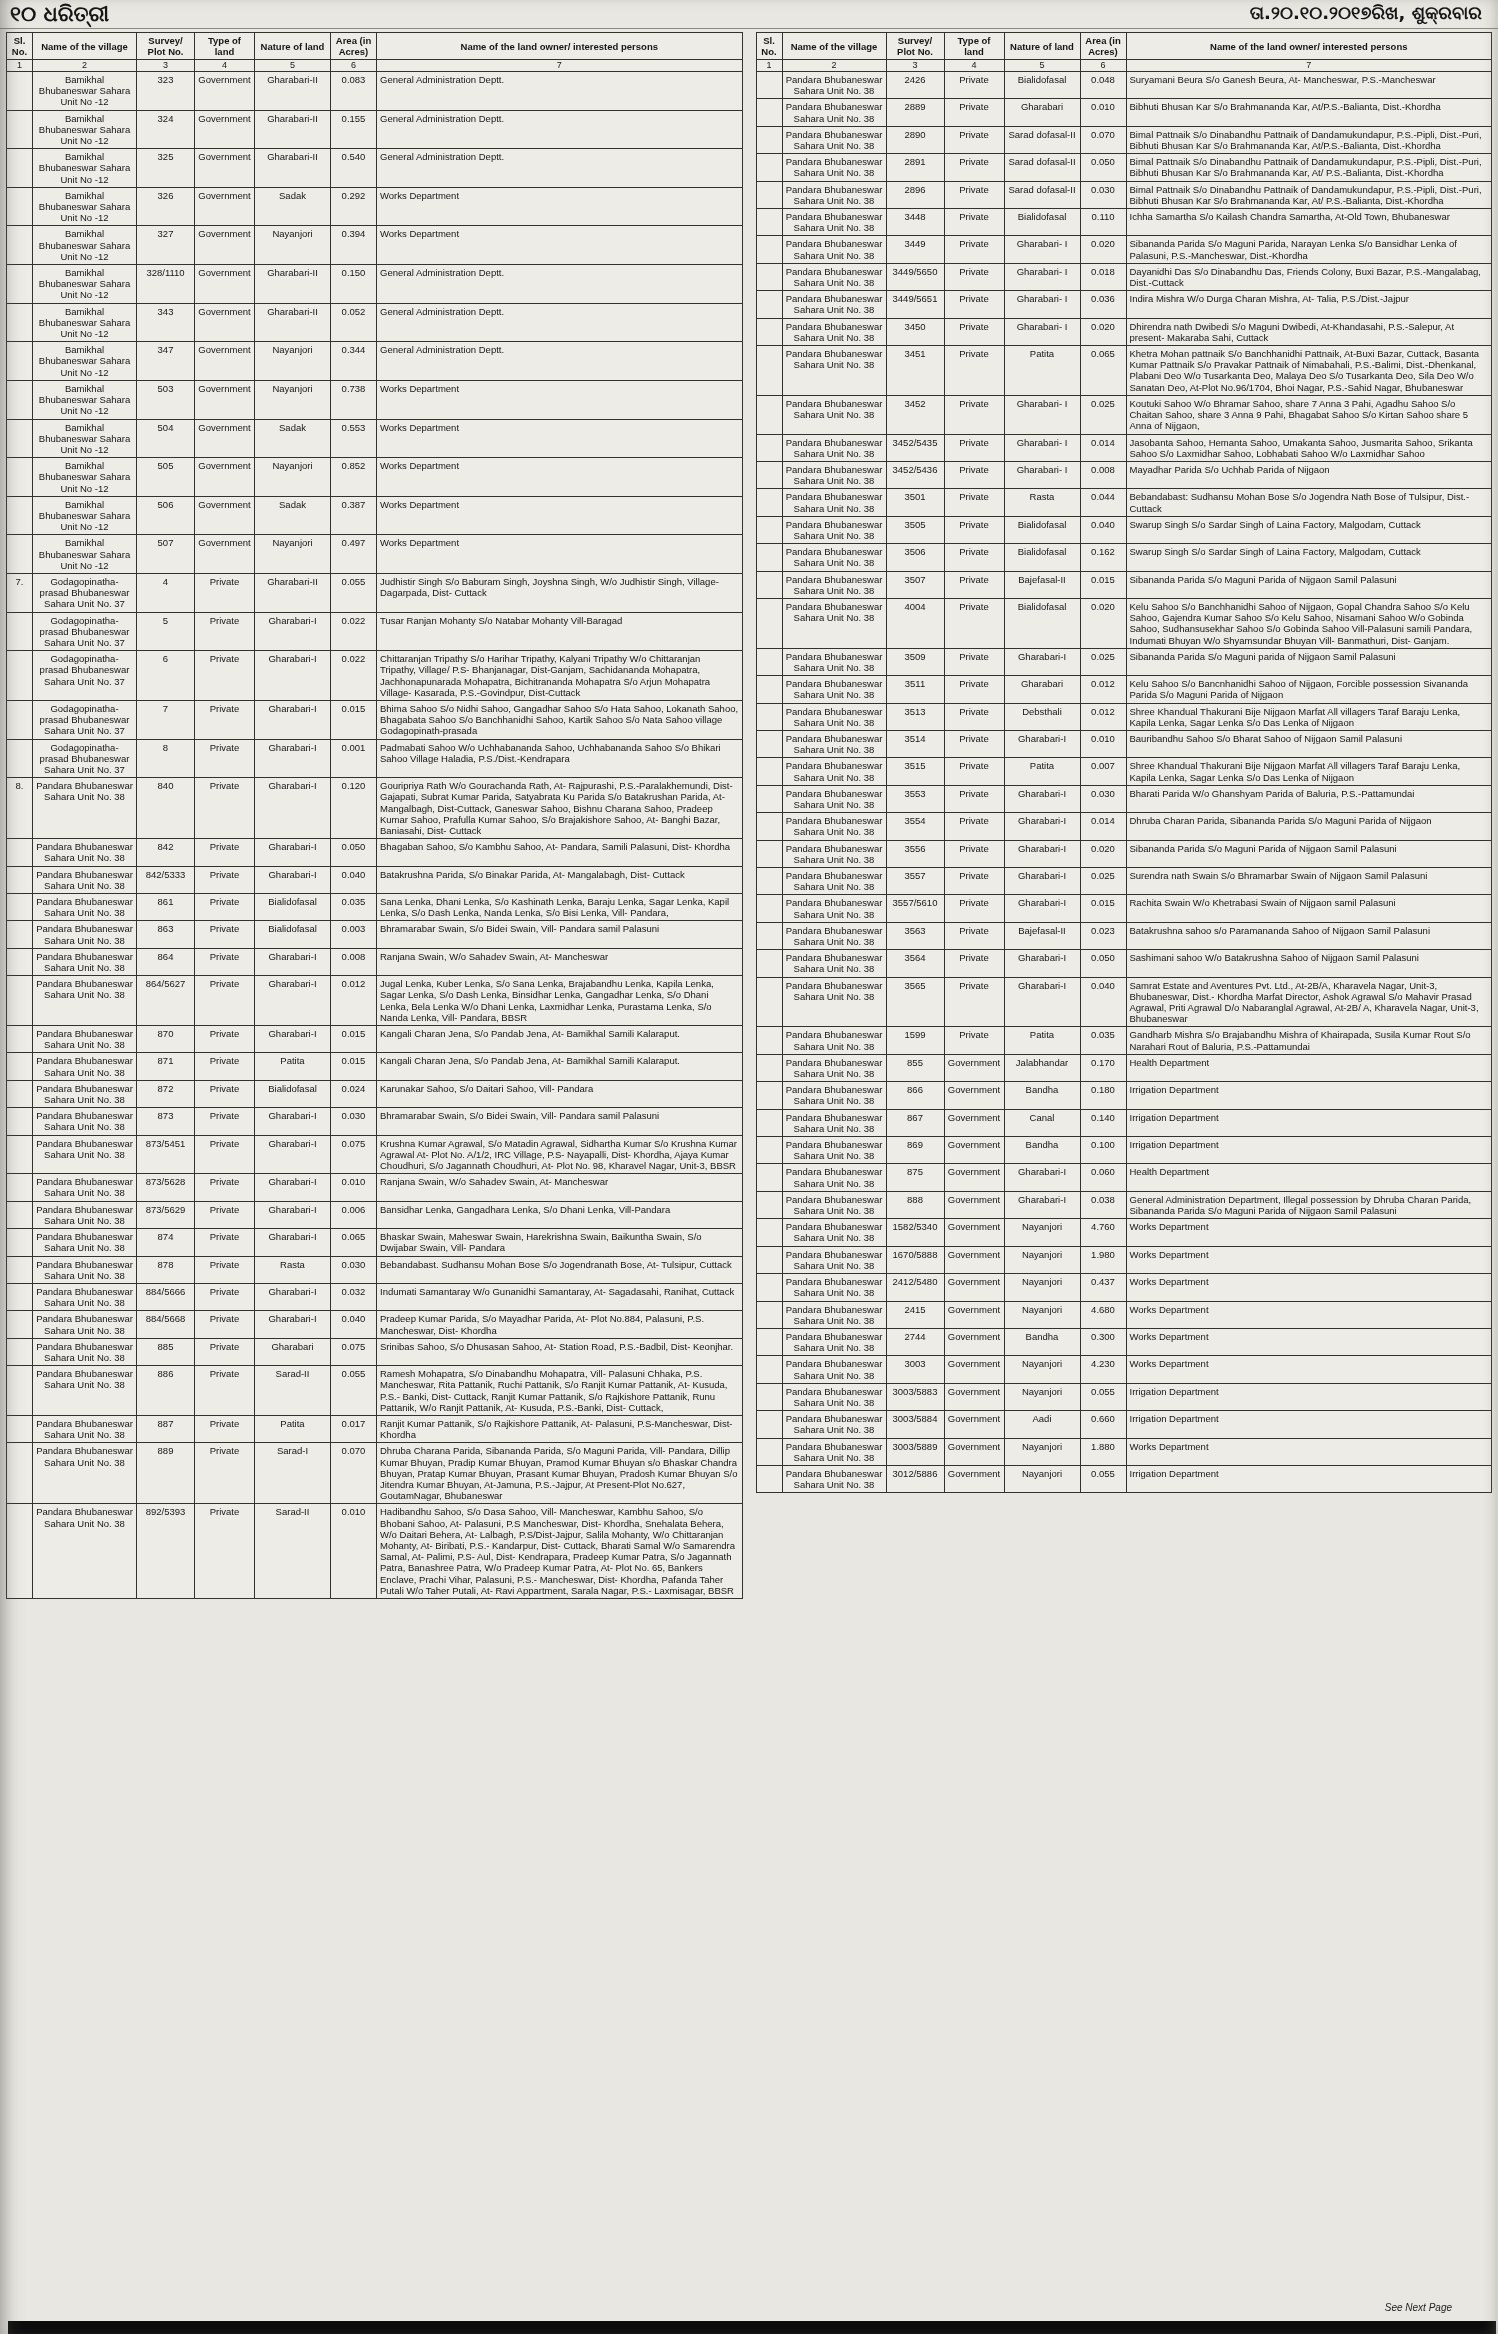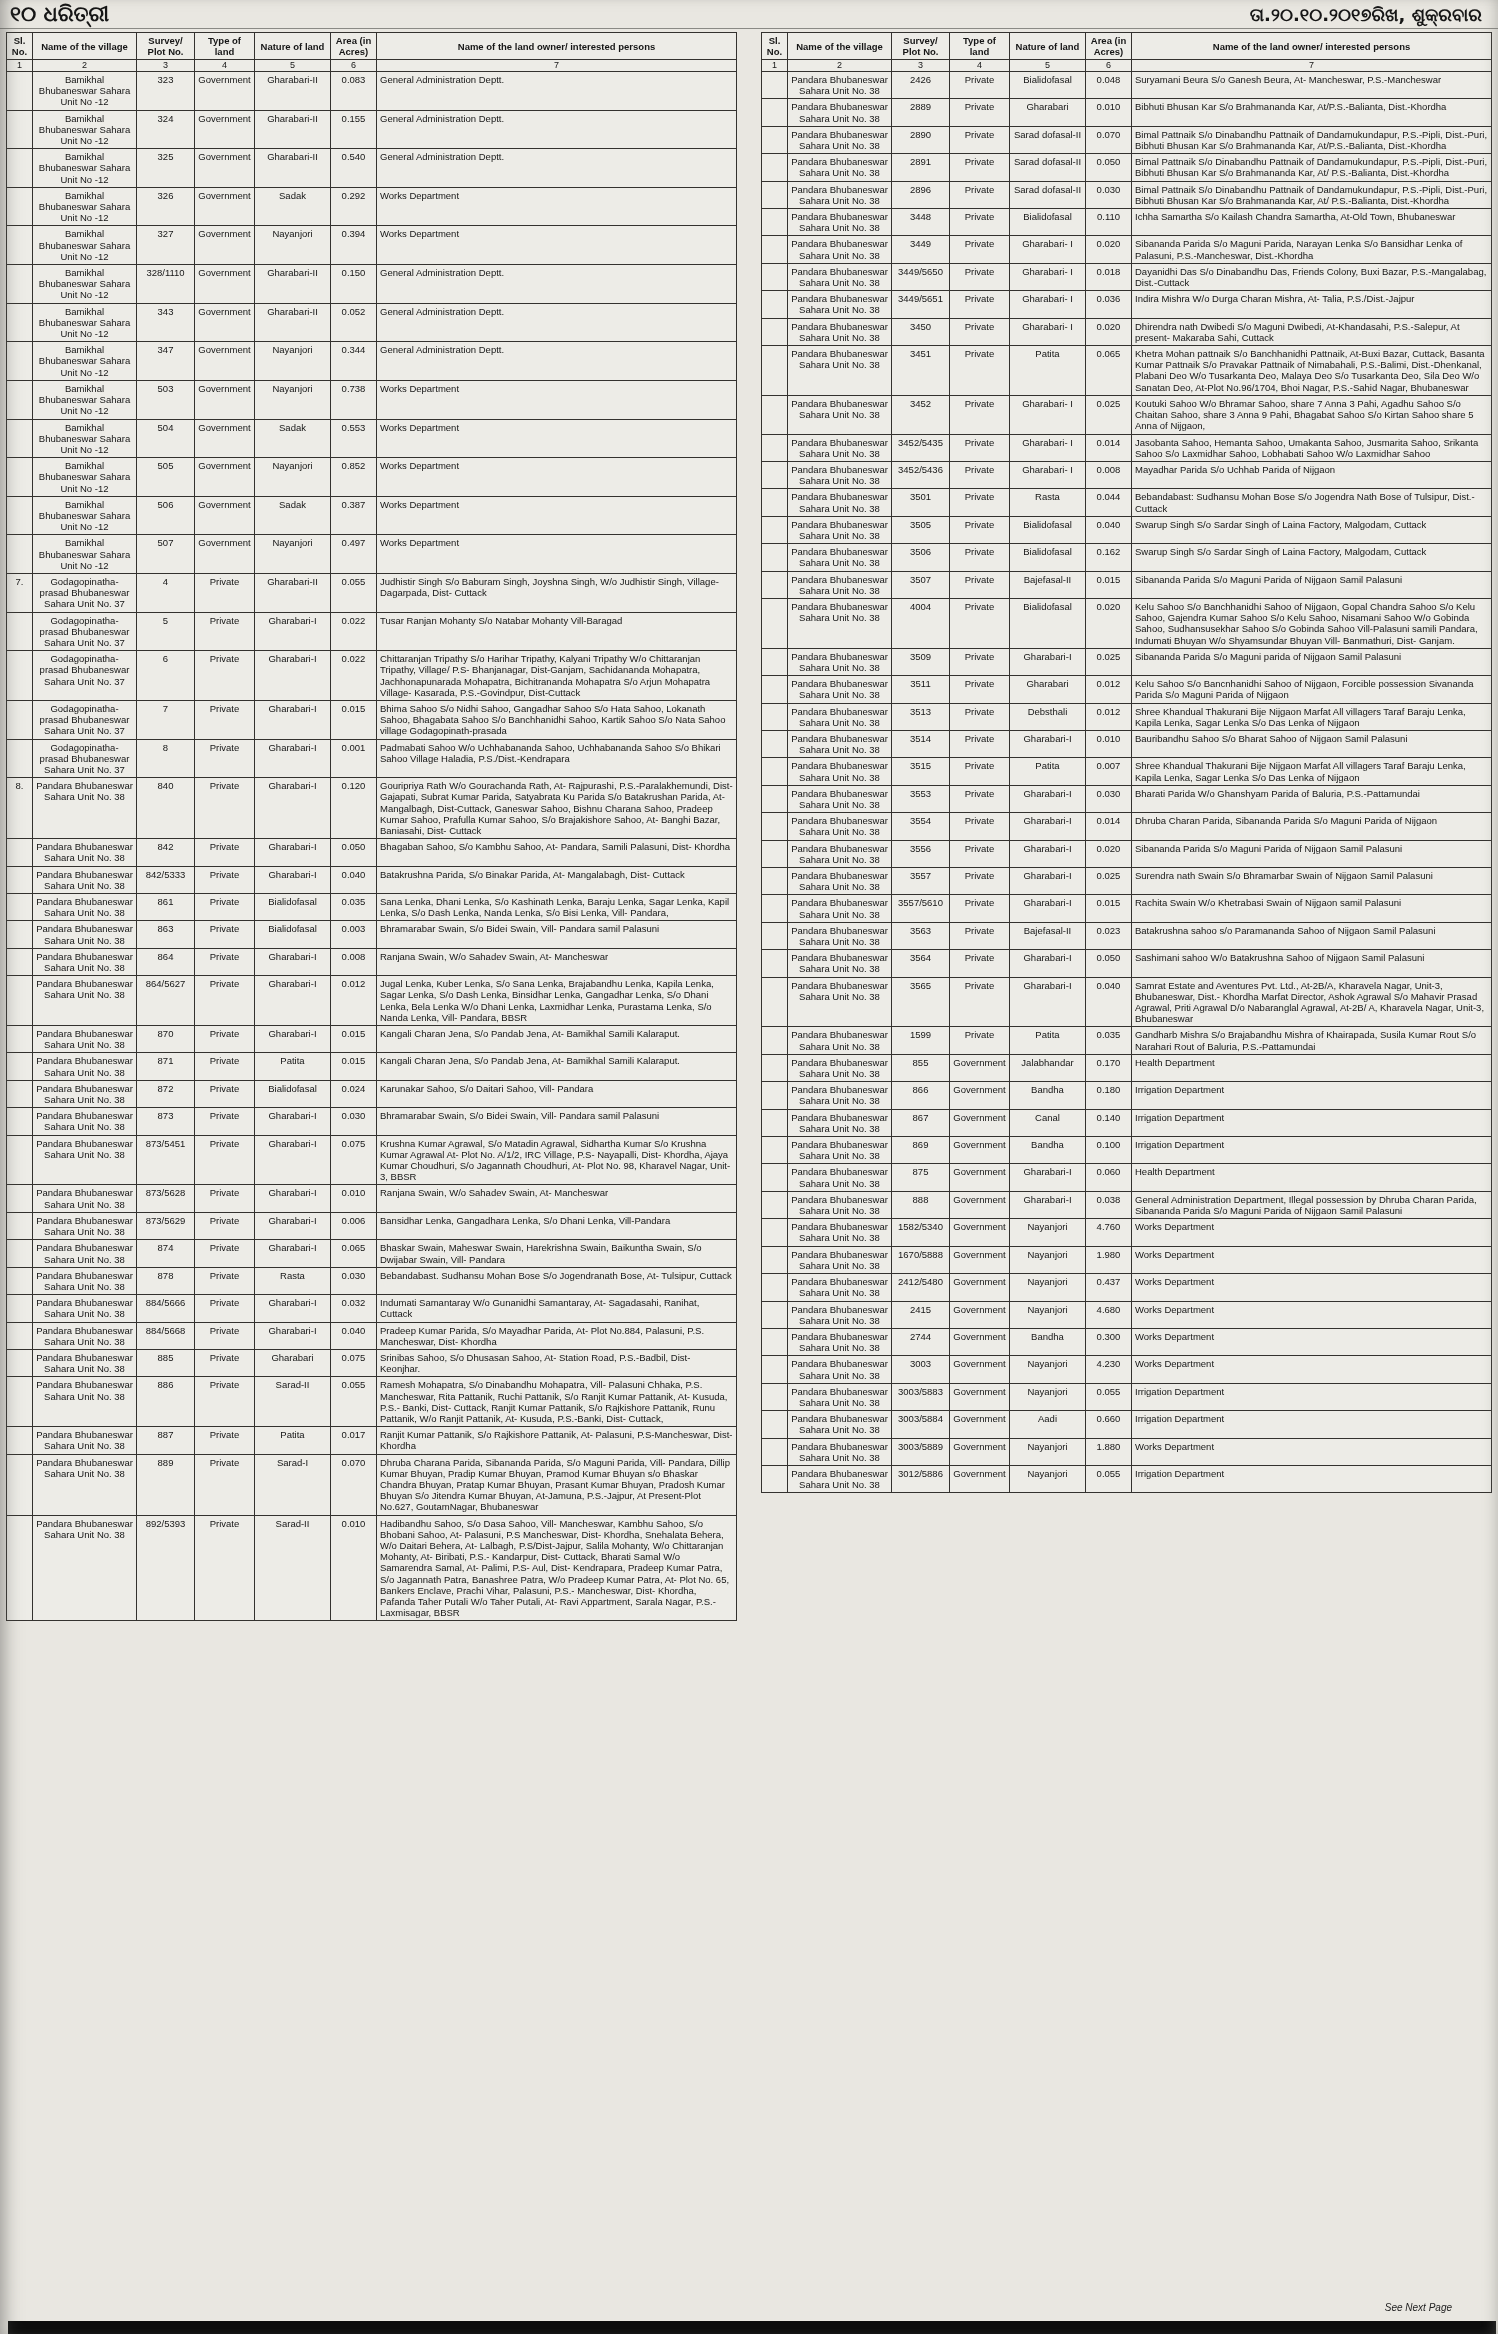--- a/index.html
+++ b/index.html
@@ -3,28 +3,28 @@
 <meta charset="utf-8">
 <style>
   html,body{margin:0;padding:0;background:#8f8f8b;}
   .page{
     width:1498px;height:2334px;position:relative;overflow:hidden;
     background:#e9e7e1;color:#161616;
     font-family:"Liberation Sans", sans-serif;
     box-sizing:border-box;
   }
   .masthead{
-    display:flex;justify-content:space-between;align-items:flex-end;
+    display:flex;justify-content:space-between;align-items:flex-start;
     padding:2px 16px 2px 10px;
     font-family:"DejaVu Sans", sans-serif;
     font-weight:bold;border-bottom:1px solid #8a8a85;
   }
   .masthead .left{font-size:21px;}
   .masthead .right{font-size:18px;margin-left:7px;}
-  .columns{display:flex;gap:24px;padding:3px 6px 0 6px;align-items:flex-start;}
+  .columns{display:flex;gap:13px;padding:3px 6px 0 6px;align-items:flex-start;}
   table.landtable{
     border-collapse:collapse;table-layout:fixed;width:741px;background:#edece7;
   }
   table.landtable th, table.landtable td{
     border:1px solid #34322f;
     font-size:9.5px;line-height:1.18;
     padding:2px 3px;vertical-align:top;
     word-wrap:break-word;overflow:hidden;
   }
   table.landtable th{font-weight:bold;text-align:center;vertical-align:middle;font-size:9.5px;}

